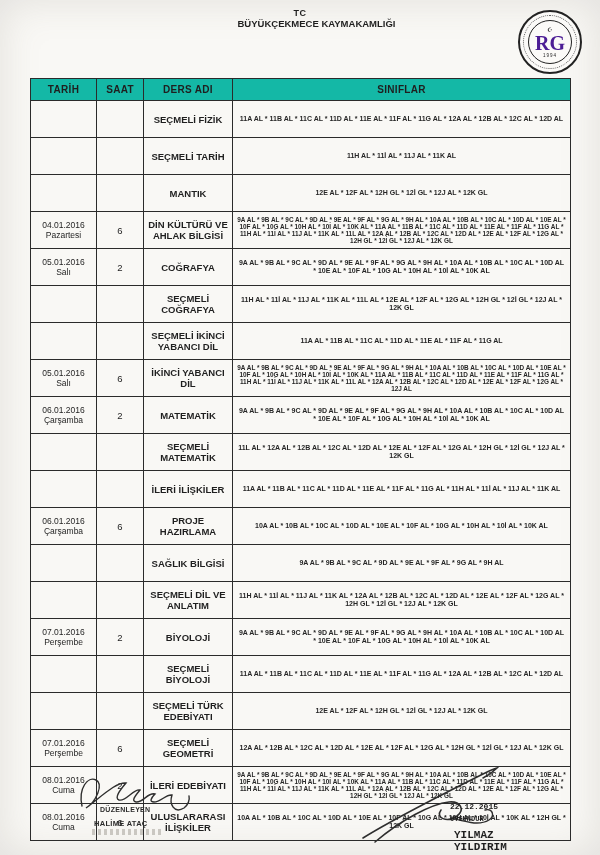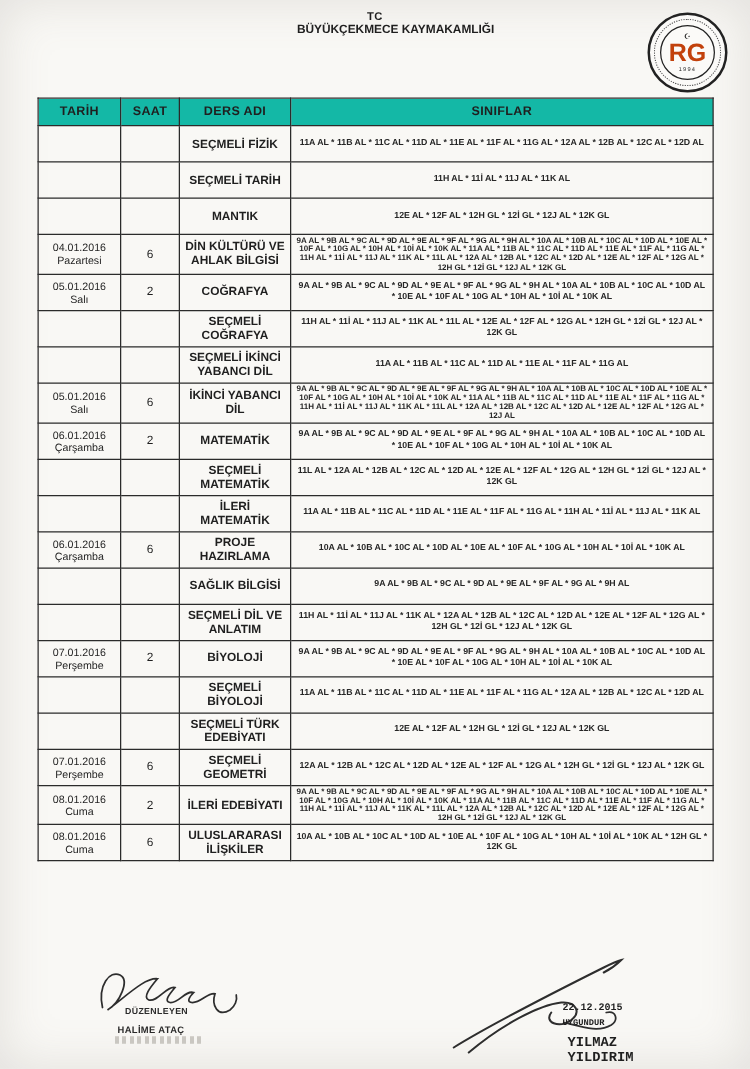--- a/index.html
+++ b/index.html
@@ -28,21 +28,21 @@
     border: 2.5px solid #222;
     background: #fbfaf8;
     display: flex; align-items: center; justify-content: center;
   }
   .logo-inner {
     width: 44px; height: 44px; border-radius: 50%;
     border: 1.5px solid #222;
     display: flex; flex-direction: column; align-items: center; justify-content: center;
   }
   .logo-star { font-size: 6px; line-height: 6px; color: #222; }
-  .logo-text { font-family: Liberation Sans, sans-serif; font-size: 20px; font-weight: bold; line-height: 20px; color: #c2410c; }
+  .logo-text { font-family: Liberation Serif, serif; font-size: 20px; font-weight: bold; line-height: 20px; color: #4c1d95; }
   .logo-year { font-size: 4.5px; line-height: 5px; color: #222; letter-spacing: 1px; }
   .logo-ring-text {
     position: absolute; inset: 3px; border-radius: 50%;
     border: 1px dotted #555;
   }
   
   table.exam {
     position: absolute; top: 78px; left: 30px;
     width: 541px;
     border-collapse: collapse;
@@ -59,21 +59,21 @@
   col.c-ders  { width: 89px; }
   table.exam th {
     height: 22px;
     font-size: 10px;
     font-weight: bold;
     letter-spacing: .3px;
     background: #14b8a6;
   }
   td.cell-tarih { font-size: 8.5px; line-height: 10px; padding: 1px; }
   td.cell-saat  { font-size: 9.5px; }
-  td.cell-ders  { font-size: 9.5px; font-weight: bold; line-height: 11px; padding: 2px 3px; height: 29px; }
+  td.cell-ders  { font-size: 9.5px; font-weight: bold; line-height: 11px; padding: 2px 3px; height: 37px; }
   td.cell-siniflar {
     font-size: 7px; line-height: 8.5px;
     padding: 2px 4px;
     color: #262626;
     font-weight: bold;
   }
   tr.dense td.cell-siniflar { font-size: 6.4px; line-height: 7.2px; padding: 1px 2px; }
   
   .footer-left  { position: absolute; left: 72px;  top: 768px; width: 180px; }
   .footer-right { position: absolute; left: 355px; top: 760px; width: 190px; }
@@ -213,21 +213,21 @@
       <td class="cell-saat"></td>
       <td class="cell-ders">SEÇMELİ MATEMATİK</td>
       <td class="cell-siniflar">11L AL * 12A AL * 12B AL * 12C AL * 12D AL * 12E AL * 12F AL * 12G AL * 12H GL * 12İ GL * 12J AL * 12K GL</td>
     </tr>
         <tr class="exam-row">
       <td class="cell-tarih">
         <div class="date"></div>
         <div class="day"></div>
       </td>
       <td class="cell-saat"></td>
-      <td class="cell-ders">İLERİ MATEMATİK</td>
+      <td class="cell-ders">İLERİ İLİŞKİLER</td>
       <td class="cell-siniflar">11A AL * 11B AL * 11C AL * 11D AL * 11E AL * 11F AL * 11G AL * 11H AL * 11İ AL * 11J AL * 11K AL</td>
     </tr>
         <tr class="exam-row">
       <td class="cell-tarih">
         <div class="date">06.01.2016</div>
         <div class="day">Çarşamba</div>
       </td>
       <td class="cell-saat">6</td>
       <td class="cell-ders">PROJE HAZIRLAMA</td>
       <td class="cell-siniflar">10A AL * 10B AL * 10C AL * 10D AL * 10E AL * 10F AL * 10G AL * 10H AL * 10İ AL * 10K AL</td>

